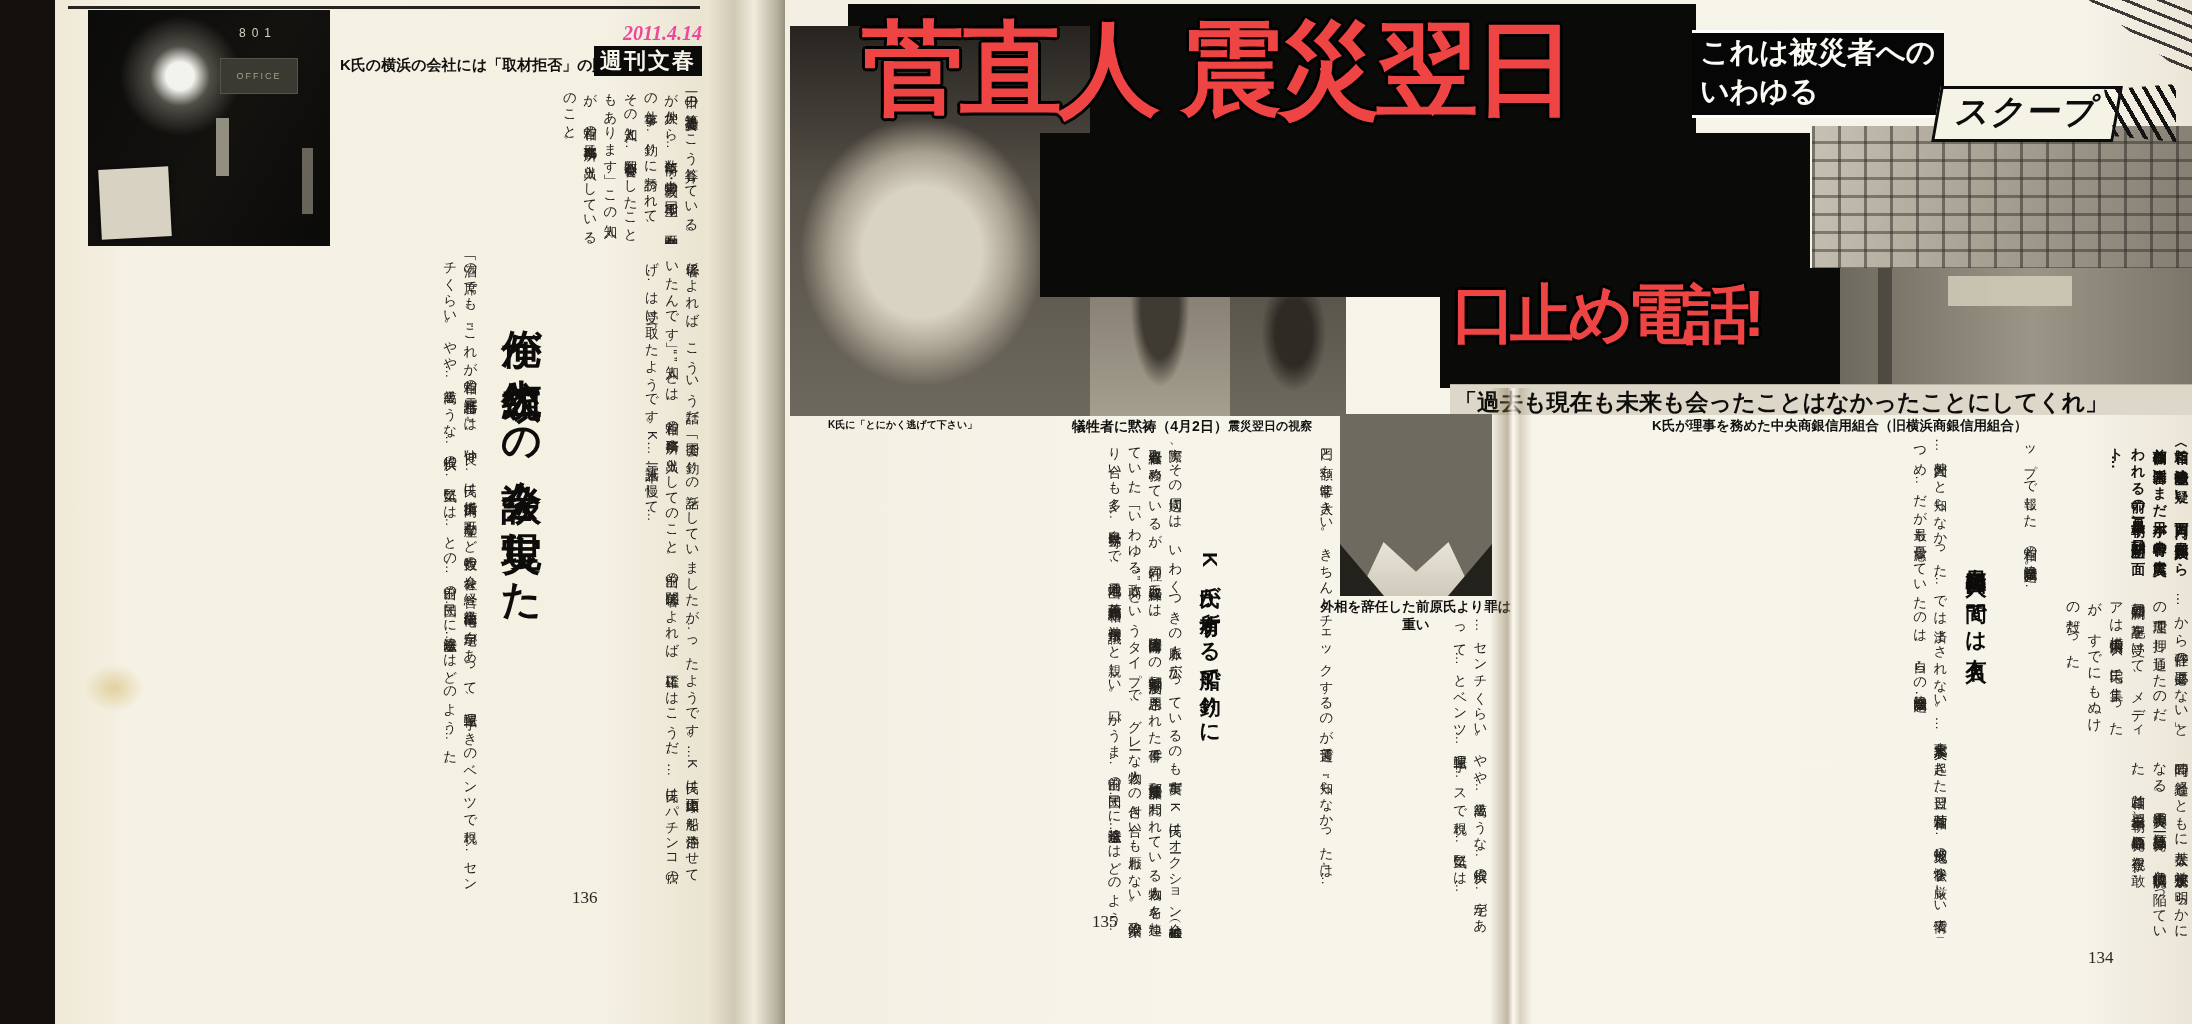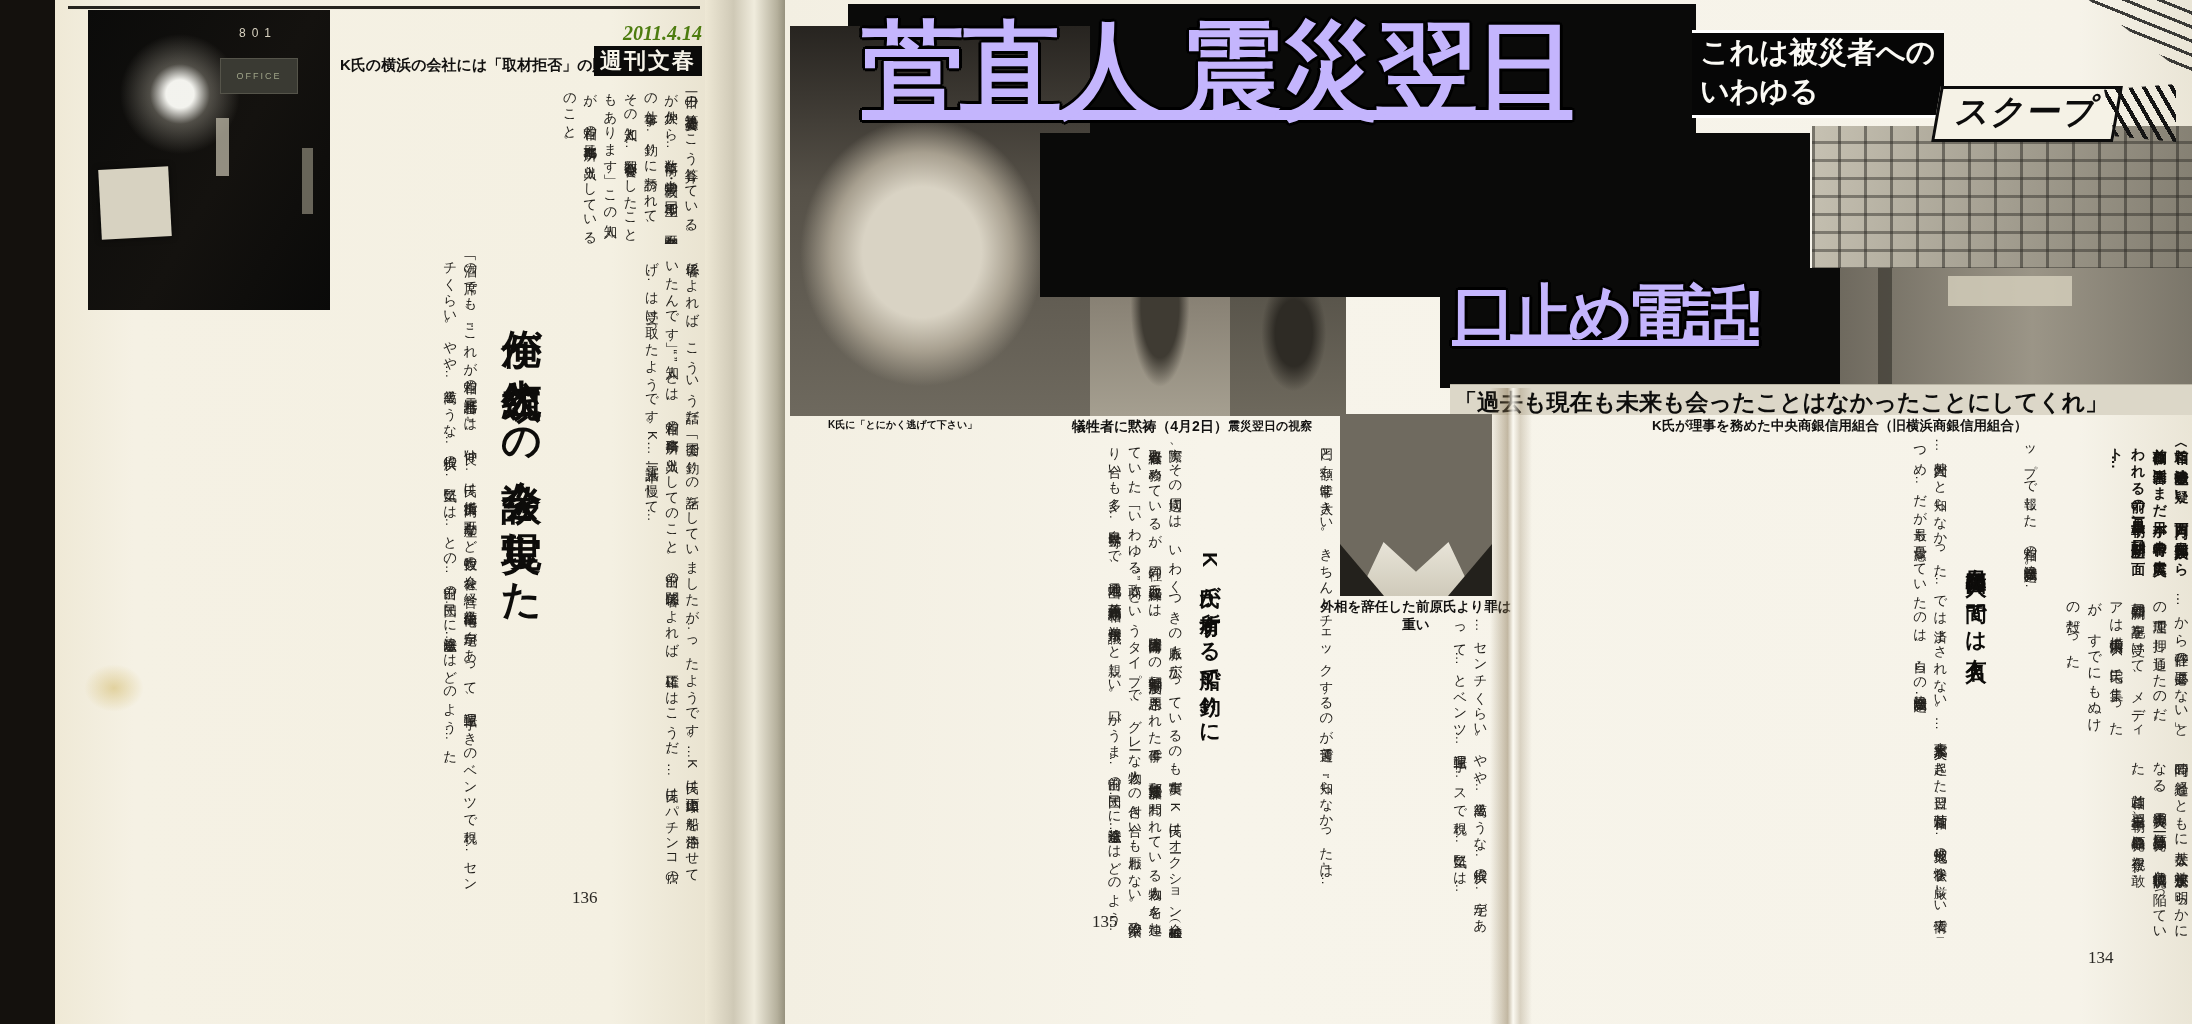--- a/index.html
+++ b/index.html
@@ -7,50 +7,50 @@
           font-family:"Liberation Sans",sans-serif;background:#14110d;}
   .abs{position:absolute;}
   .paper{background:#f4f0e2;}
   .vt{position:absolute;writing-mode:vertical-rl;text-orientation:mixed;
       font-family:"Liberation Sans",sans-serif;color:#211f1b;overflow:hidden;
       letter-spacing:1px;}
   .cap{position:absolute;font-weight:bold;color:#121110;font-family:"Liberation Sans",sans-serif;}
   .outline{text-shadow:3px 0 0 #000,-3px 0 0 #000,0 3px 0 #000,0 -3px 0 #000,
            2px 2px 0 #000,-2px -2px 0 #000,2px -2px 0 #000,-2px 2px 0 #000;}
   .band{position:absolute;background:#0a0a09;overflow:hidden;}
-  .hl{color:#c4b5fd;font-weight:bold;white-space:nowrap;line-height:1;text-decoration:underline;}
+  .hl{color:#ef4444;font-weight:bold;white-space:nowrap;line-height:1;}
   .pagenum{position:absolute;font-family:"Liberation Serif",serif;font-size:17px;color:#2a2824;}
   .photo{position:absolute;overflow:hidden;}
 </style>
 </head>
 <body>
 
 <div id="canvas">
 
   <div class="abs paper" style="left:55px;top:0;width:655px;height:1024px;background:linear-gradient(90deg,#efe9d6,#f5f1e4 12%,#f4f0e2 85%,#e9e3d0);"></div>
 
   <div class="abs" style="left:68px;top:6px;width:632px;height:3px;background:#26241f;"></div>
 
-  <div class="photo" style="left:88px;top:10px;width:242px;height:300px;background:
+  <div class="photo" style="left:88px;top:10px;width:242px;height:236px;background:
        radial-gradient(circle at 38% 28%, rgba(255,255,250,.95) 0 14px, rgba(200,195,180,.35) 30px, transparent 60px),
        linear-gradient(120deg,#0b0b0a 0%,#14120f 55%,#0a0a09 100%);">
     <div class="abs" style="left:138px;top:16px;width:64px;height:16px;color:#d8d2c0;font-size:12px;
                 letter-spacing:6px;text-align:center;">801</div>
     <div class="abs" style="left:132px;top:48px;width:76px;height:34px;background:#3a3a33;border:1px solid #55544a;
                 color:#9fa489;font-size:9px;text-align:center;line-height:34px;letter-spacing:2px;">OFFICE</div>
     <div class="abs" style="left:12px;top:158px;width:70px;height:70px;background:#d7d2c1;transform:rotate(-3deg);
                 box-shadow:0 0 6px rgba(0,0,0,.6);"></div>
     <div class="abs" style="left:128px;top:108px;width:13px;height:58px;background:#b3ae9d;opacity:.8;"></div>
     <div class="abs" style="left:214px;top:138px;width:11px;height:66px;background:#8f8a7a;opacity:.7;"></div>
   </div>
 
   <div class="cap" style="left:340px;top:56px;font-size:15px;">K氏の横浜の会社には「取材拒否」の貼紙</div>
 
   <div class="abs" style="left:586px;top:22px;width:116px;text-align:right;font-family:'Liberation Serif',serif;
-              font-style:italic;font-weight:bold;font-size:20px;color:#4d7c0f;">2011.4.14</div>
+              font-style:italic;font-weight:bold;font-size:20px;color:#ec4899;">2011.4.14</div>
   <div class="abs" style="left:594px;top:46px;width:108px;height:30px;background:#0b0b0a;color:#f6f3e8;
               font-family:'Liberation Serif',serif;font-weight:bold;font-size:22px;line-height:30px;
               text-align:center;letter-spacing:2px;">週刊文春</div>
 
   <div class="vt" style="left:345px;top:84px;width:356px;height:160px;font-size:13.5px;line-height:1.5;">十一日の決算委員会でこう答弁している。「私が伸人から…数年前に中学・高校の同期生で、不動産関係の仕事を…釣りに誘われて、その知人と…数回会食をしたこともあります」　この知人が、首相の地元事務所に出入りしている男性のこと。</div>
 
   <div class="vt" style="left:484px;top:298px;width:62px;height:578px;font-size:40px;font-weight:bold;
               color:#0d0c0a;letter-spacing:2px;line-height:1.2;">俺が大統領との会談を実現した</div>
 
   <div class="vt" style="left:552px;top:252px;width:150px;height:632px;font-size:13.5px;line-height:1.5;">係者によれば、こういう話だ。「国会で釣りの話をしていましたが…ったようです。…K氏は山下埠頭に船を停泊させていたんです」　“知人”とは、首相の事務所に出入りしてのこと。前出の関係者によれば、正確にはこうだ。…氏は『パチンコ店の地上げ…は受け取ったようです。K…電話一本…慢して…</div>

